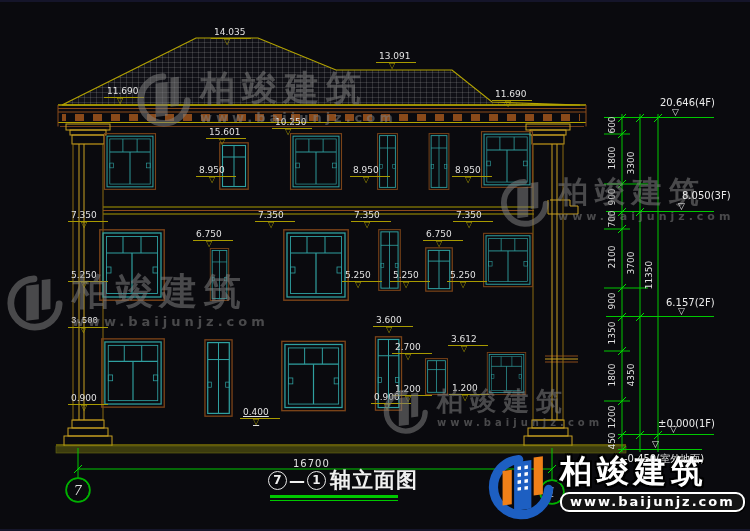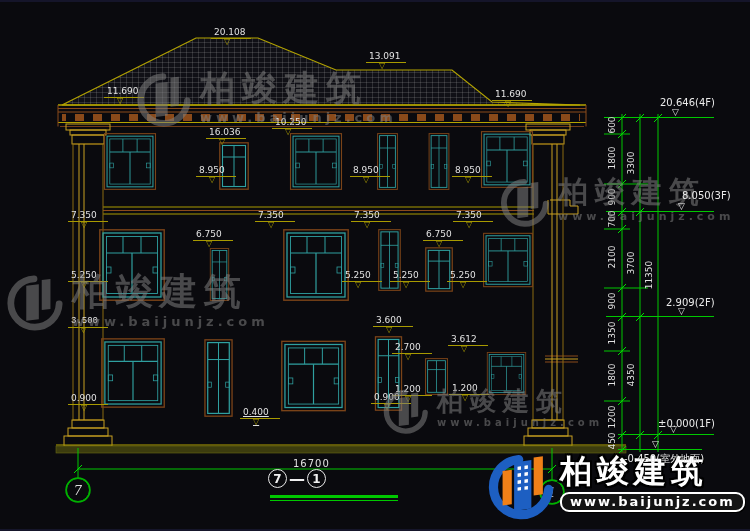--- a/index.html
+++ b/index.html
@@ -217,33 +217,33 @@
     <circle cx="78" cy="488" r="12" fill="none" stroke="#00b400" stroke-width="1.5"></circle>
     <circle cx="552" cy="490" r="12" fill="none" stroke="#00b400" stroke-width="1.5"></circle>
   </svg>
 
   <div id="emarks">
       <div class="emark" style="left: 104px; top: 84px;">
         <span class="etxt">11.690</span>
         <span class="etri">▽</span>
       </div>
       <div class="emark" style="left: 211px; top: 25px;">
-        <span class="etxt">20.108</span>
-        <span class="etri">▽</span>
-      </div>
-      <div class="emark" style="left: 366px; top: 49px;">
+        <span class="etxt">14.035</span>
+        <span class="etri">▽</span>
+      </div>
+      <div class="emark" style="left: 376px; top: 49px;">
         <span class="etxt">13.091</span>
         <span class="etri">▽</span>
       </div>
       <div class="emark" style="left: 492px; top: 87px;">
         <span class="etxt">11.690</span>
         <span class="etri">▽</span>
       </div>
       <div class="emark" style="left: 206px; top: 125px;">
-        <span class="etxt">16.036</span>
+        <span class="etxt">15.601</span>
         <span class="etri">▽</span>
       </div>
       <div class="emark" style="left: 272px; top: 115px;">
         <span class="etxt">10.250</span>
         <span class="etri">▽</span>
       </div>
       <div class="emark" style="left: 196px; top: 163px;">
         <span class="etxt">8.950</span>
         <span class="etri">▽</span>
       </div>
@@ -332,21 +332,21 @@
         <span class="etri">▽</span>
       </div>
     </div>
   <div id="flabels">
       <span class="ftxt" style="left: 660px; top: 95px;">20.646(4F)</span>
       <div class="fline" style="left: 646px; top: 115px; width: 68px;"></div>
       <span class="ftri" style="left: 672px; top: 106px;">▽</span>
       <span class="ftxt" style="left: 666px; top: 188px; margin-left: 16px;">8.050(3F)</span>
       <div class="fline" style="left: 650px; top: 209px; width: 64px;"></div>
       <span class="ftri" style="left: 678px; top: 200px;">▽</span>
-      <span class="ftxt" style="left: 666px; top: 295px;">2.909(2F)</span>
+      <span class="ftxt" style="left: 666px; top: 295px;">6.157(2F)</span>
       <div class="fline" style="left: 650px; top: 314px; width: 64px;"></div>
       <span class="ftri" style="left: 678px; top: 305px;">▽</span>
       <span class="ftxt" style="left: 658px; top: 416px;">±0.000(1F)</span>
       <div class="fline" style="left: 620px; top: 432px; width: 94px;"></div>
       <span class="ftri" style="left: 670px; top: 423px;">▽</span>
       <span class="ftxt" style="left: 624px; top: 450px;">-0.450(室外地面)</span>
       <div class="fline" style="left: 620px; top: 447px; width: 82px;"></div>
       <span class="ftri" style="left: 652px; top: 438px;">▽</span>
     </div>
   <div id="dimtexts">
@@ -373,20 +373,21 @@
   </div>
   <div class="abub" style="left:540px;top:478px;">
     <span>1</span>
   </div>
 
   <div id="titleblock">
     <div class="trow">
       <span class="tcirc">7</span>
       <span class="tdash">—</span>
       <span class="tcirc">1</span>
+      <span class="ttext">轴立面图</span>
     </div>
     <div class="tunder"></div>
     <div class="tunder2"></div>
   </div>
 
   <div id="watermarks">
       <div class="wm" style="left: 134px; top: 68px;">
         <svg class="wmg" width="58" height="58" viewBox="0 0 60 62">
           <use href="#bjglyph"></use>
         </svg>

